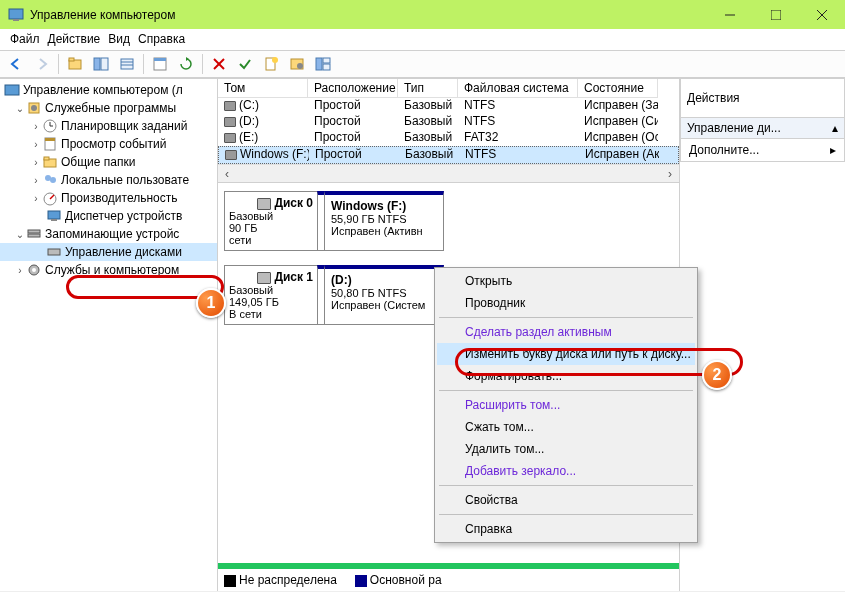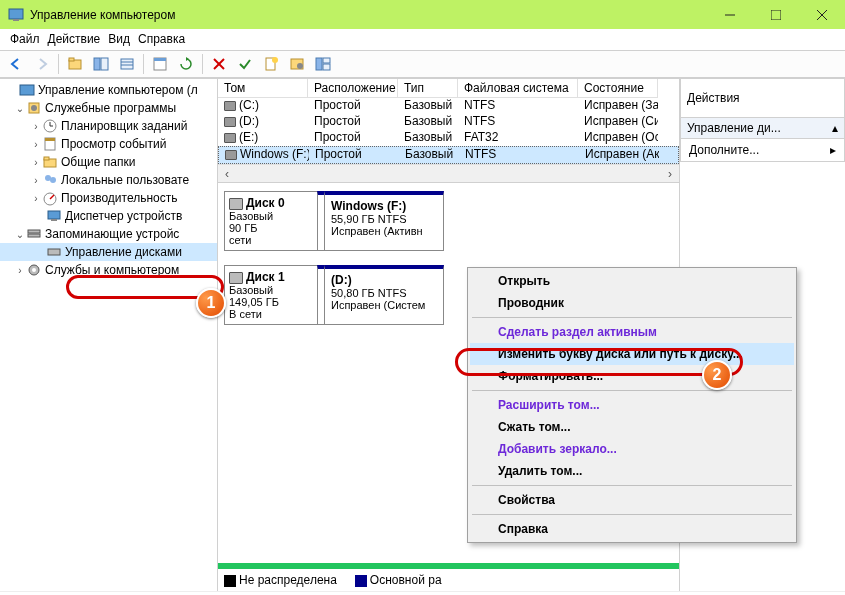--- a/index.html
+++ b/index.html
@@ -16,21 +16,21 @@
 .menubar span { cursor: default; }
 
 .toolbar { height: 28px; border-top: 1px solid #d0d0d0; border-bottom: 1px solid #d0d0d0; display: flex; align-items: center; padding: 0 4px; gap: 2px; background: #fcfcfc; }
 .toolbar .btn { width: 24px; height: 24px; display: flex; align-items: center; justify-content: center; }
 .toolbar .sep { width: 1px; height: 20px; background: #d0d0d0; margin: 0 2px; }
 
 .workspace { display: flex; height: calc(595px - 30px - 20px - 28px - 4px); border-top: 1px solid #d0d0d0; }
 
 
 .tree-pane { width: 218px; border-right: 1px solid #d0d0d0; overflow: hidden; padding: 2px 0; background: #fff; }
-.tree-row { display: flex; align-items: center; height: 18px; white-space: nowrap; padding-left: 19px; cursor: default; }
+.tree-row { display: flex; align-items: center; height: 18px; white-space: nowrap; padding-left: 4px; cursor: default; }
 .tree-row.selected { background: #cde8ff; }
 .tree-chev { width: 12px; display: inline-flex; justify-content: center; color: #555; font-size: 10px; }
 .tree-icon { width: 16px; height: 16px; margin-right: 3px; display: inline-flex; align-items: center; justify-content: center; }
 .indent1 { padding-left: 14px; }
 .indent2 { padding-left: 30px; }
 .indent3 { padding-left: 46px; }
 
 
 .center-pane { flex: 1; display: flex; flex-direction: column; border-right: 1px solid #d0d0d0; min-width: 0; }
 .vol-table { border-bottom: 1px solid #d0d0d0; }
@@ -49,21 +49,21 @@
 .col-status { width: 80px; }
 
 .hscroll { height: 18px; background: #f0f0f0; border-top: 1px solid #e0e0e0; display: flex; align-items: center; }
 .hscroll .thumb { flex: 1; }
 .hscroll .arr { width: 18px; text-align: center; color: #555; }
 
 
 .disk-map { flex: 1; overflow: hidden; padding-top: 4px; }
 .disk-block { display: flex; margin: 4px 6px 14px 6px; }
 .disk-left { width: 94px; border: 1px solid #888; background: #fff; padding: 4px; }
-.disk-left .dname { font-weight: bold; }
+.disk-left .dname { font-weight: bold; text-align: right; }
 .disk-left .dline { font-size: 11px; }
 .disk-icon-lg { width:14px; height:12px; display:inline-block; background:#bbb; border:1px solid #555; border-radius:1px; margin-right:3px; vertical-align:middle; }
 
 .disk-right { flex: 1; display: flex; }
 .part { border: 1px solid #888; border-top: 4px solid #00008b; padding: 4px 6px; background: #fff; margin-left: -1px; min-width: 0; }
 .part .pname { font-weight: bold; }
 .part .pinfo { font-size: 11px; white-space: nowrap; overflow: hidden; }
 
 .legend { border-top: 6px solid #22c55e; padding: 4px 6px; display: flex; gap: 18px; align-items: center; font-size: 11px; }
 .legend .sw { width: 12px; height: 12px; display: inline-block; margin-right: 3px; vertical-align: middle; }
@@ -407,32 +407,32 @@
   <div class="actions-pane">
     <div class="actions-head">Действия</div>
     <div class="actions-group">
         <span>Управление ди...</span>
         <span>▴</span>
       </div>
     <div class="actions-item"><span>Дополните...</span><span style="float:right;">▸</span></div>
   </div>
 </div>
 
-<div class="ctx" style="left:467px; top:267px; width:330px;font-weight:bold;">
+<div class="ctx" style="left:434px; top:267px; width:264px;">
   <div class="ctx-item">Открыть</div>
   <div class="ctx-item">Проводник</div>
   <div class="ctx-sep"></div>
   <div class="ctx-item disabled">Сделать раздел активным</div>
   <div class="ctx-item hl">Изменить букву диска или путь к диску...</div>
   <div class="ctx-item">Форматировать...</div>
   <div class="ctx-sep"></div>
   <div class="ctx-item disabled">Расширить том...</div>
   <div class="ctx-item">Сжать том...</div>
+  <div class="ctx-item">Удалить том...</div>
   <div class="ctx-item disabled">Добавить зеркало...</div>
-  <div class="ctx-item">Удалить том...</div>
   <div class="ctx-sep"></div>
   <div class="ctx-item">Свойства</div>
   <div class="ctx-sep"></div>
   <div class="ctx-item">Справка</div>
 </div>
 
 <div class="callout" style="left:66px; top:275px; width:158px; height:24px;"></div>
 <div class="badge" style="left:196px; top:288px;">1</div>
 
 <div class="callout" style="left:455px; top:348px; width:288px; height:28px;"></div>

